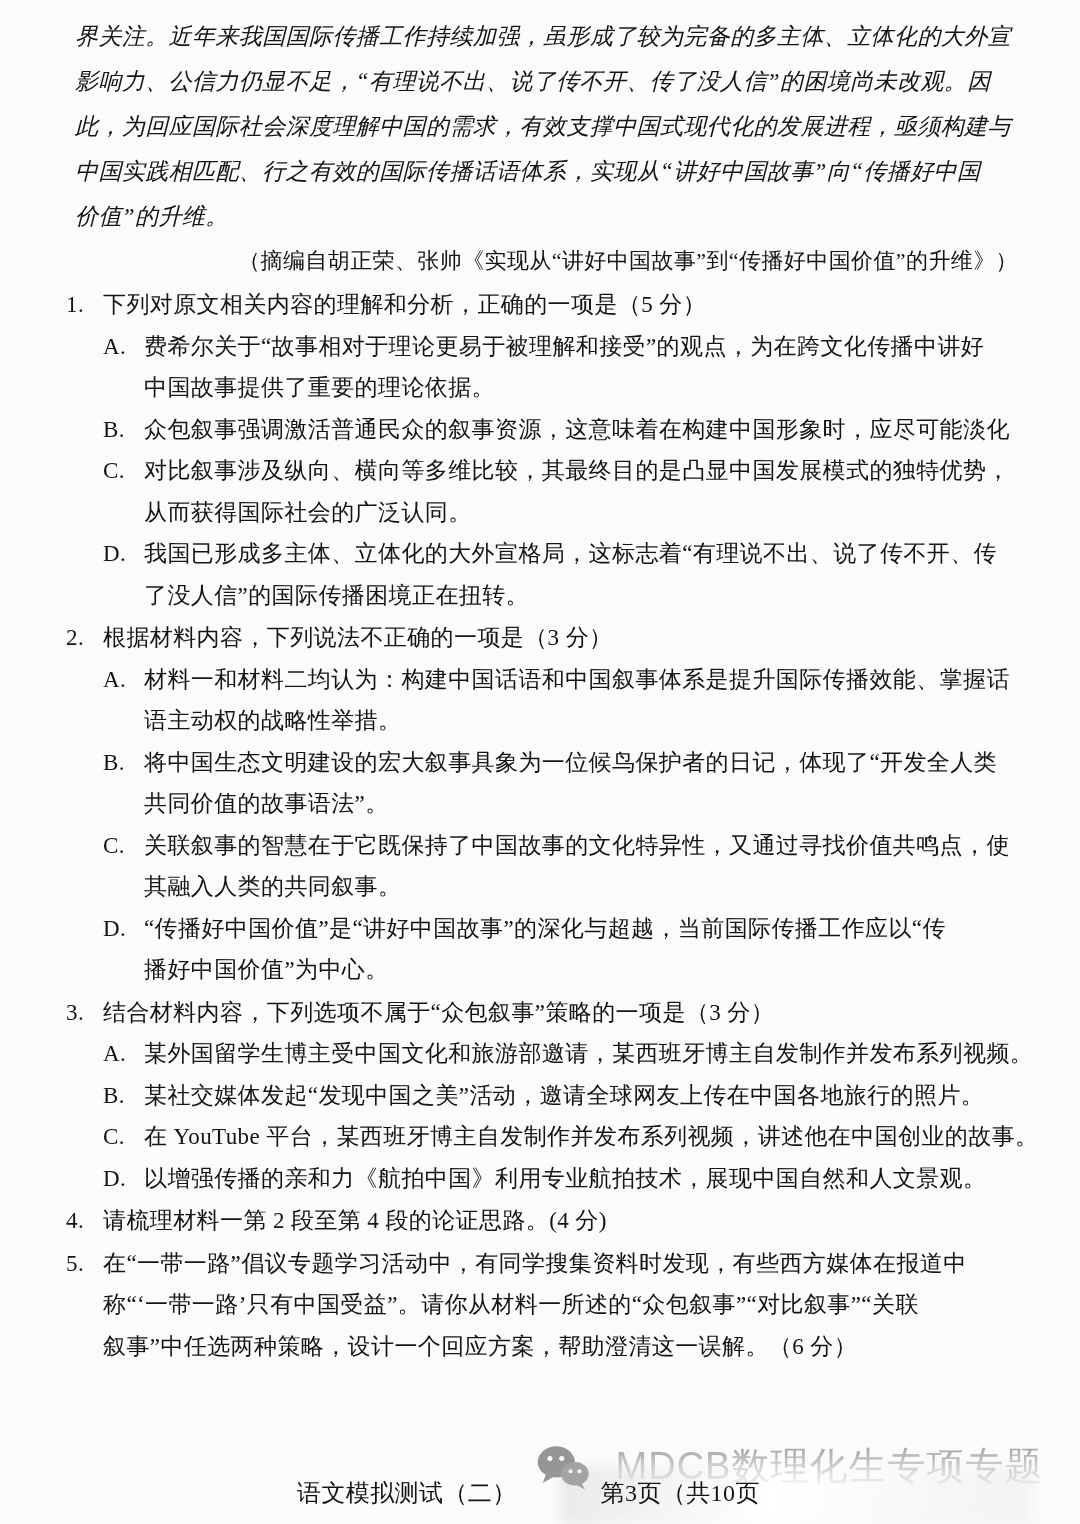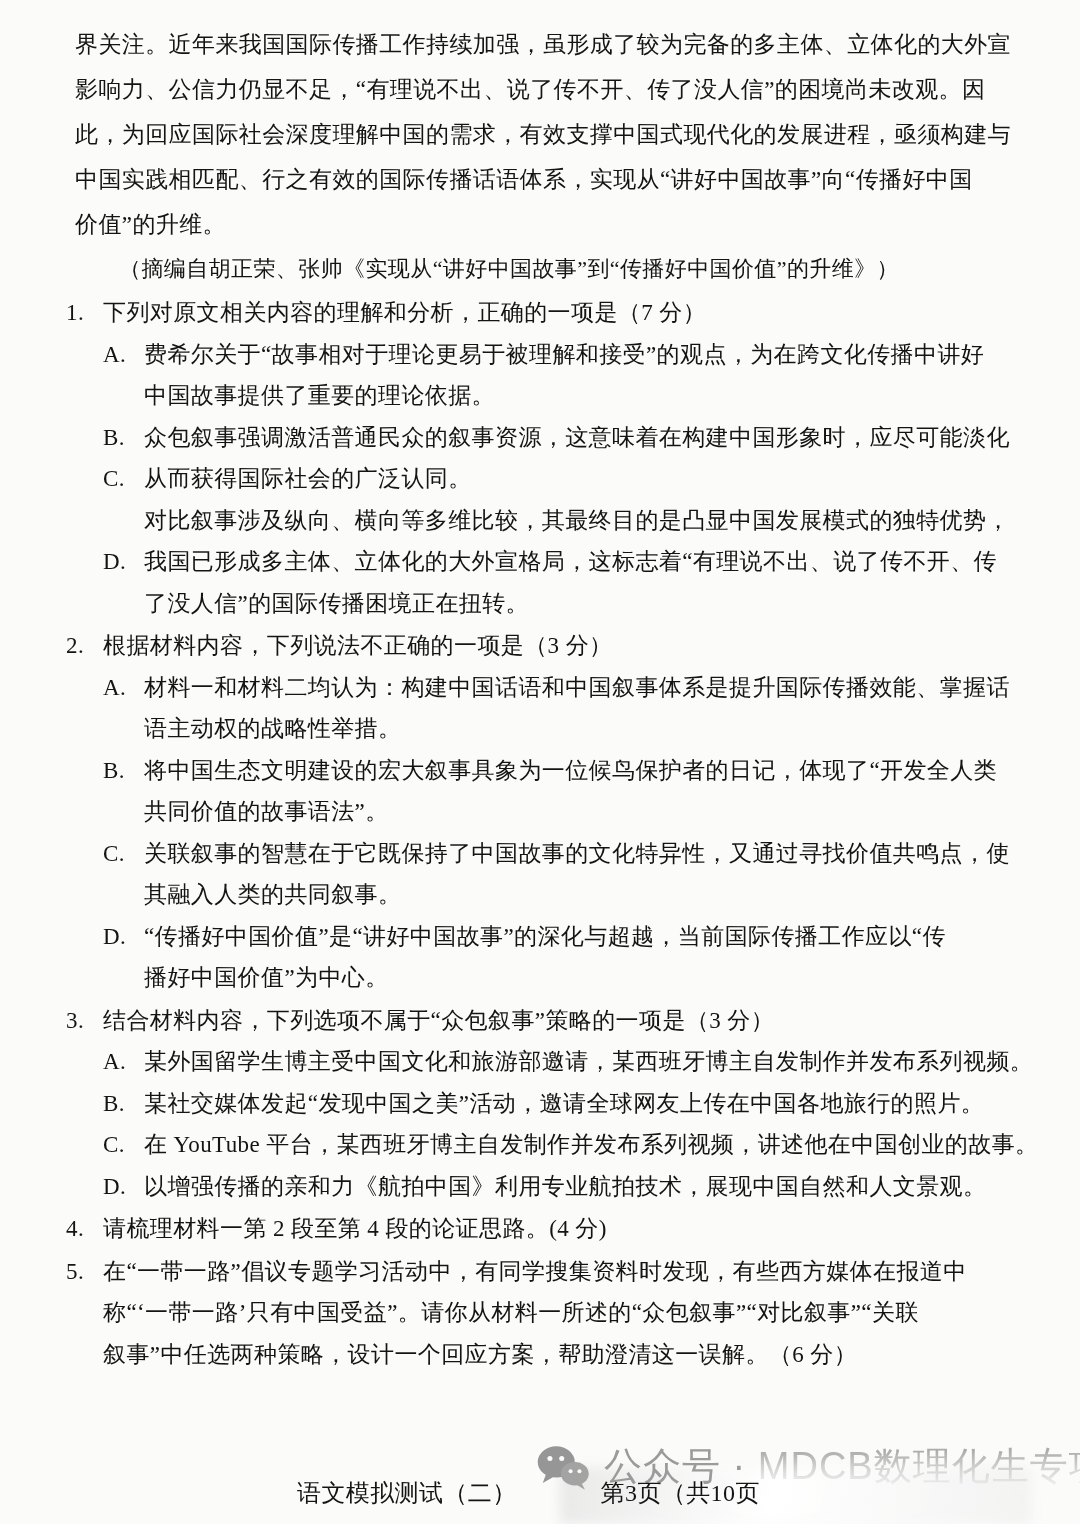--- a/index.html
+++ b/index.html
@@ -12,27 +12,28 @@
     overflow: hidden;
     font-family: "Liberation Serif", "DejaVu Serif", serif;
     color: #141414;
     font-size: 23px;
     letter-spacing: 0.4px;
   }
   .line { white-space: nowrap; }
 
   
   .intro {
-    padding: 22px 60px 0 75px;
+    padding: 14px 60px 0 75px;
+    font-style: italic;
   }
   .intro .line { line-height: 45px; }
 
   
   .attribution {
-    text-align: center;
+    text-align: right;
     padding-right: 62px;
     line-height: 44px;
     font-size: 22px;
   }
 
   
   .questions { padding: 0 55px 0 66px; }
   .question { margin-top: 1px; }
   .q-head { display: flex; }
   .q-num {
@@ -107,41 +108,41 @@
   </div>
 
   <div class="attribution line">（摘编自胡正荣、张帅《实现从“讲好中国故事”到“传播好中国价值”的升维》）</div>
 
   <div class="questions">
 
     <div class="question">
       <div class="q-head">
         <div class="q-num">1.</div>
         <div class="q-stem">
-          <div class="line">下列对原文相关内容的理解和分析，正确的一项是（7 分）</div>
+          <div class="line">下列对原文相关内容的理解和分析，正确的一项是（5 分）</div>
         </div>
       </div>
       <div class="option">
         <div class="opt-label">A.</div>
         <div class="opt-text">
           <div class="line">费希尔关于“故事相对于理论更易于被理解和接受”的观点，为在跨文化传播中讲好</div>
           <div class="line">中国故事提供了重要的理论依据。</div>
         </div>
       </div>
       <div class="option">
         <div class="opt-label">B.</div>
         <div class="opt-text">
           <div class="line">众包叙事强调激活普通民众的叙事资源，这意味着在构建中国形象时，应尽可能淡化</div>
         </div>
       </div>
       <div class="option">
         <div class="opt-label">C.</div>
         <div class="opt-text">
+          <div class="line">对比叙事涉及纵向、横向等多维比较，其最终目的是凸显中国发展模式的独特优势，</div>
           <div class="line">从而获得国际社会的广泛认同。</div>
-          <div class="line">对比叙事涉及纵向、横向等多维比较，其最终目的是凸显中国发展模式的独特优势，</div>
         </div>
       </div>
       <div class="option">
         <div class="opt-label">D.</div>
         <div class="opt-text">
           <div class="line">我国已形成多主体、立体化的大外宣格局，这标志着“有理说不出、说了传不开、传</div>
           <div class="line">了没人信”的国际传播困境正在扭转。</div>
         </div>
       </div>
     </div>
@@ -246,21 +247,20 @@
         <ellipse cx="24" cy="21" rx="22" ry="18.5" fill="#969696"></ellipse>
         <path d="M12 35 L8 46 L20 39 Z" fill="#969696"></path>
         <circle cx="16.5" cy="17" r="3" fill="#fbfbfa"></circle>
         <circle cx="30.5" cy="17" r="3" fill="#fbfbfa"></circle>
         <ellipse cx="46" cy="35" rx="16.5" ry="14" fill="#a3a3a3"></ellipse>
         <path d="M54 46 L58 54 L48 48 Z" fill="#a3a3a3"></path>
         <circle cx="41" cy="32" r="2.4" fill="#fbfbfa"></circle>
         <circle cx="51.5" cy="32" r="2.4" fill="#fbfbfa"></circle>
       </svg>
     </span>
-    <span class="wm-label">公众号 ·</span>
     <span>&nbsp;</span>
     <span class="wm-name">MDCB数理化生专项专题</span>
   </div>
 
   <div class="footer">
     <span class="f-title">语文模拟测试（二）</span>
     <span class="f-page">第3页（共10页</span>
   </div>
 
 </div>

